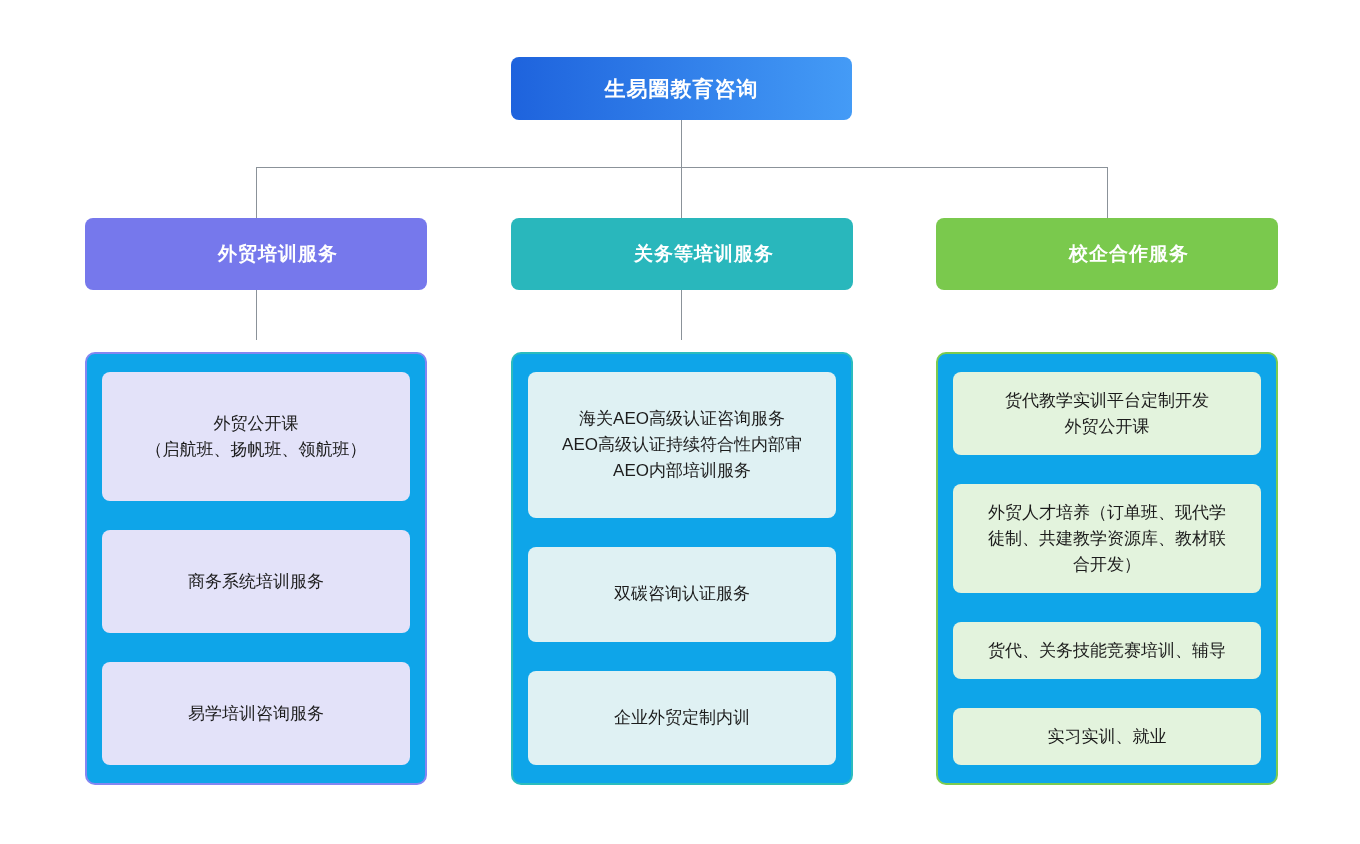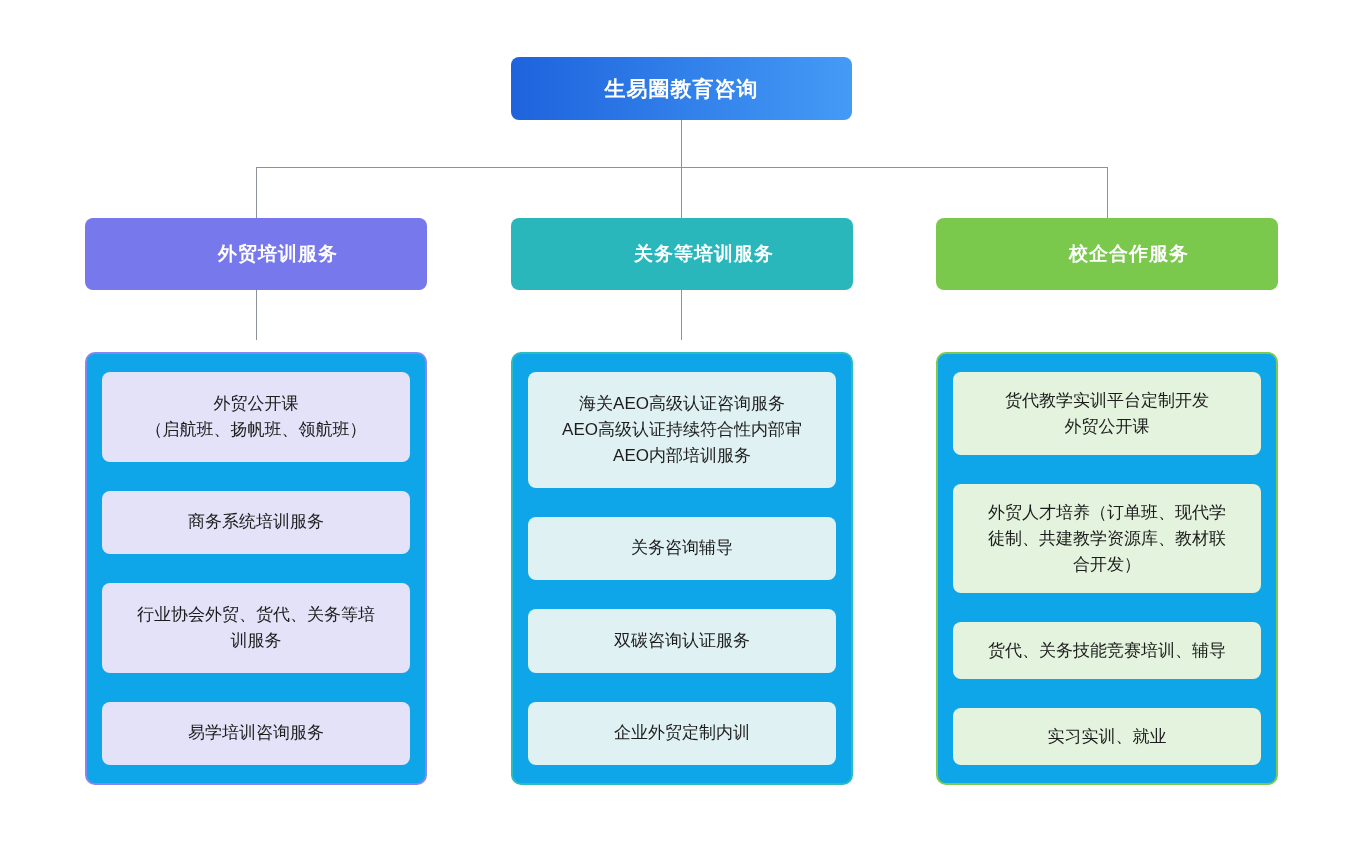--- a/index.html
+++ b/index.html
@@ -108,32 +108,30 @@
   <div class="root-node" style="background: linear-gradient(90deg, rgb(30, 99, 221) 0%, rgb(68, 155, 246) 100%);">
     <span>生易圈教育咨询</span>
   </div>
 
   <div class="branch" style="left: 85px; --header-bg: #7678ec; --panel-border: #8486f1; --item-bg: #e3e2f9;">
     <div class="branch-header">外贸培训服务</div>
     <div class="branch-panel">
       <div class="service-item">外贸公开课
 （启航班、扬帆班、领航班）</div>
       <div class="service-item">商务系统培训服务</div>
-      <div class="service-item">行业协会外贸、货代、关务等培训服务</div>
       <div class="service-item">易学培训咨询服务</div>
     </div>
   </div>
 
   <div class="branch" style="left: 511px; --header-bg: #29b7bc; --panel-border: #2bbcbe; --item-bg: #dff1f3;">
     <div class="branch-header">关务等培训服务</div>
     <div class="branch-panel">
       <div class="service-item">海关AEO高级认证咨询服务
 AEO高级认证持续符合性内部审
 AEO内部培训服务</div>
-      <div class="service-item">关务咨询辅导</div>
       <div class="service-item">双碳咨询认证服务</div>
       <div class="service-item">企业外贸定制内训</div>
     </div>
   </div>
 
   <div class="branch" style="left: 936px; --header-bg: #7ac94d; --panel-border: #7ccb50; --item-bg: #e3f3dd;">
     <div class="branch-header">校企合作服务</div>
     <div class="branch-panel">
       <div class="service-item">货代教学实训平台定制开发
 外贸公开课</div>

